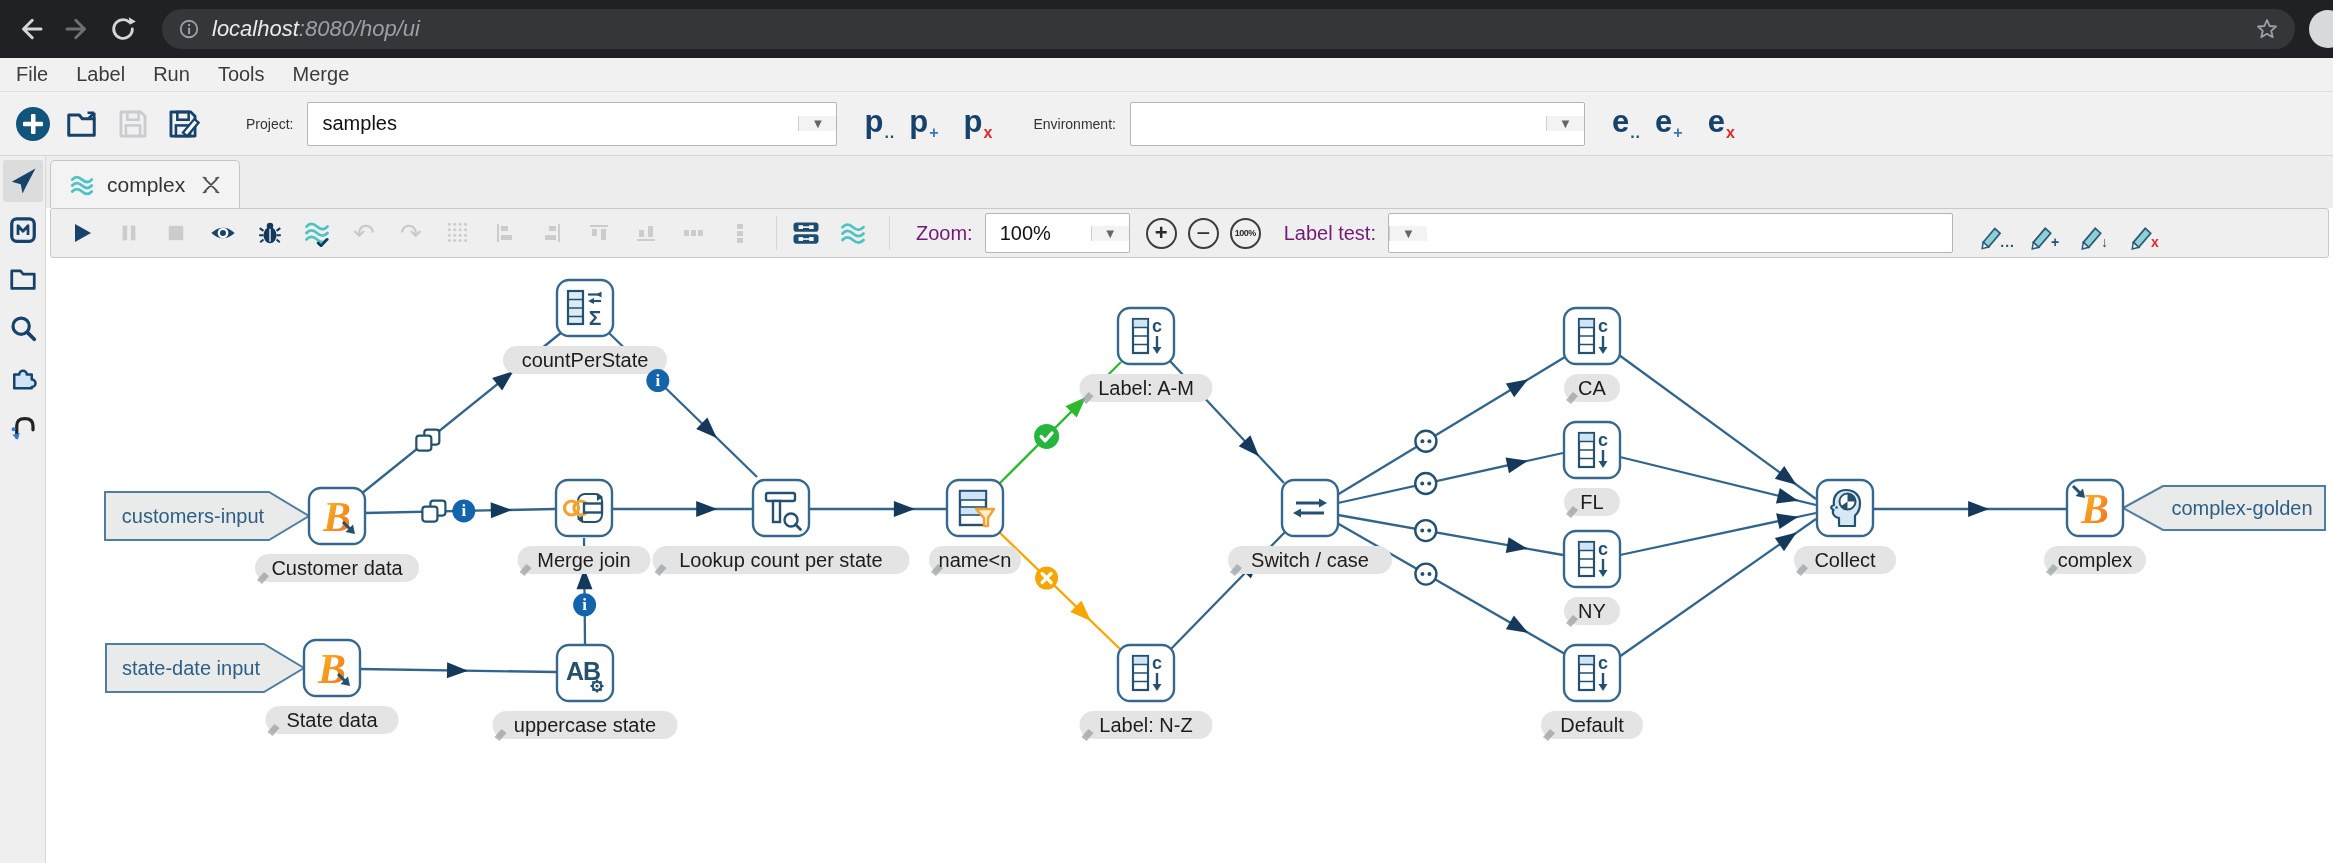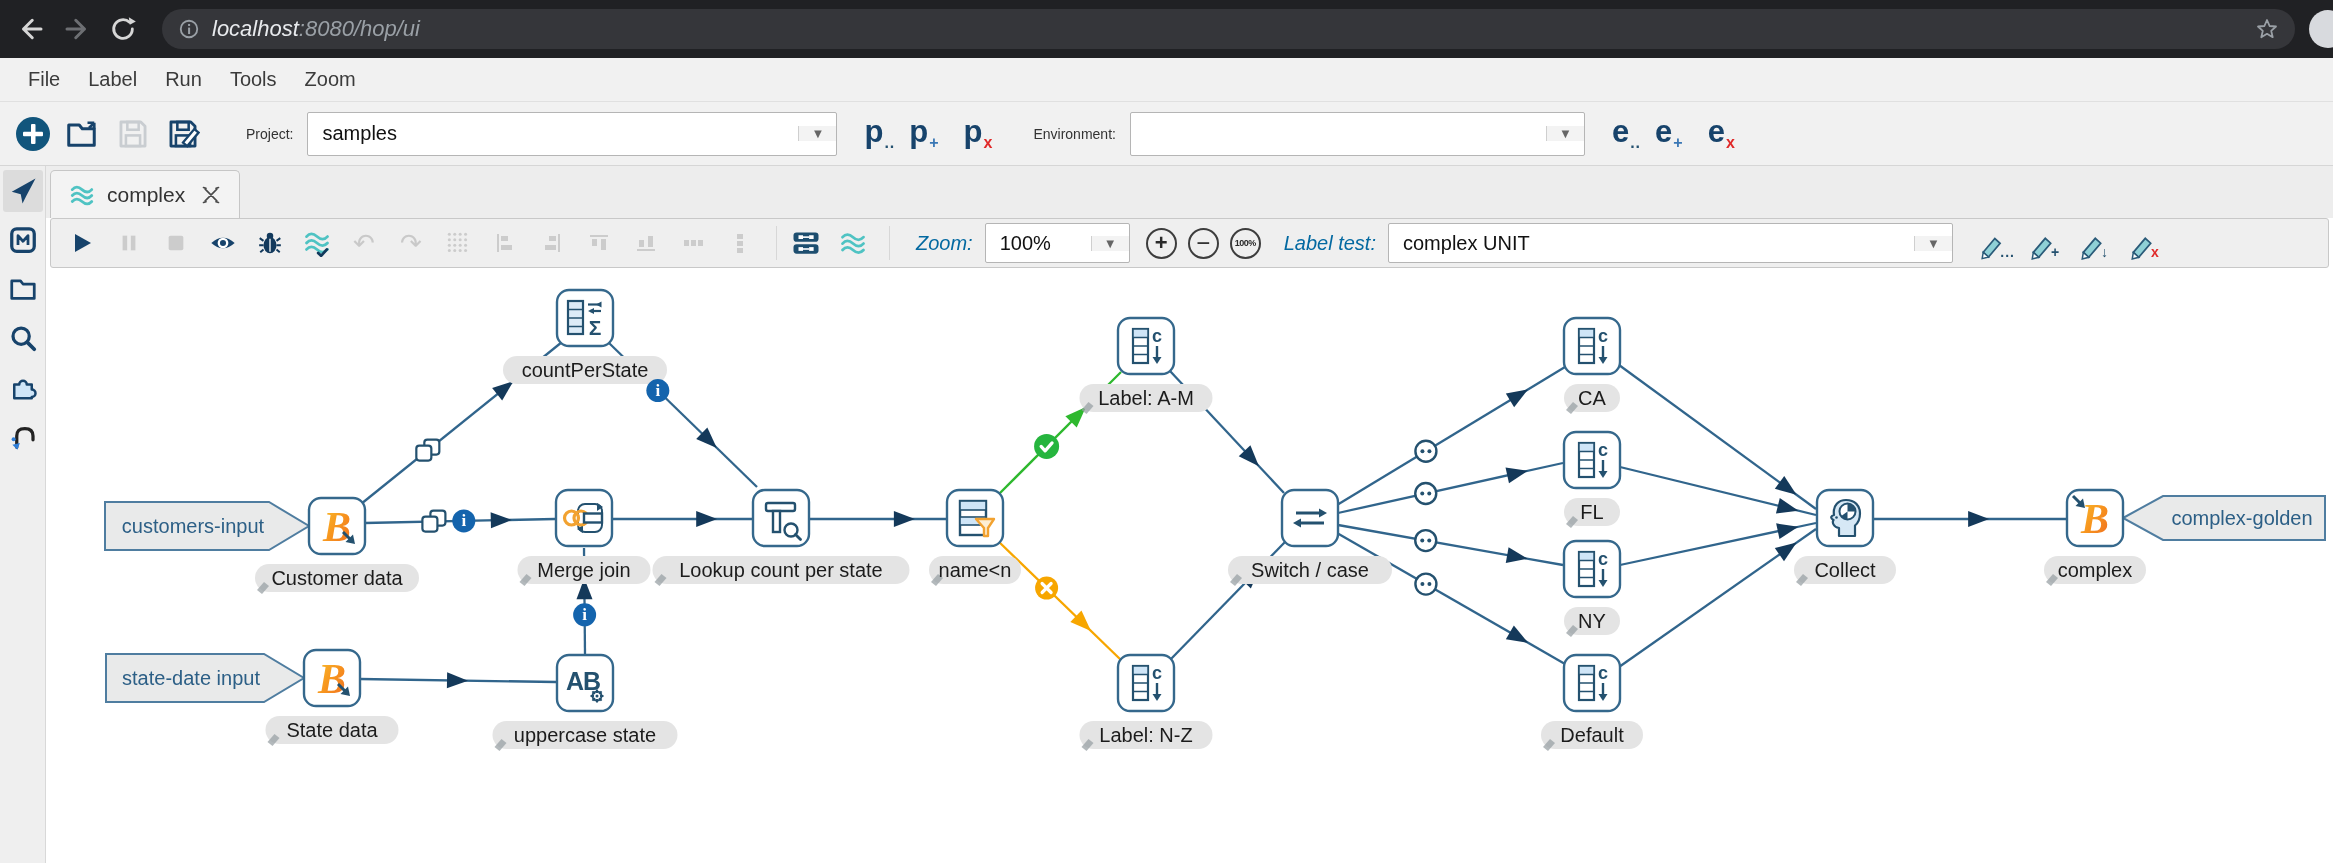--- a/index.html
+++ b/index.html
@@ -7,21 +7,21 @@
 
   
   .chrome { height:58px; background:#202124; display:flex; align-items:center; padding:0 14px; overflow:hidden; }
   .nav-btn { width:34px; height:34px; display:flex; align-items:center; justify-content:center; margin-right:12px; flex:0 0 auto; }
   .addr { flex:1; height:40px; background:#35363a; border-radius:20px; display:flex; align-items:center; padding:0 16px; margin-left:10px;font-style:italic; }
   .addr .url { font-size:22px; margin-left:12px; flex:1; white-space:nowrap; }
   .url-host { color:#e8eaed; } .url-rest { color:#9aa0a6; }
   .avatar { width:38px; height:38px; border-radius:50%; background:#d8dade; margin-right:-28px; margin-left:14px; flex:0 0 auto; }
 
   
-  .menubar { height:44px; background:#f1f1f1; display:flex; align-items:center; padding-left:28px; gap:28px; border-bottom:1px solid #e0e0e0; }
+  .menubar { height:34px; background:#f1f1f1; display:flex; align-items:center; padding-left:16px; gap:28px; border-bottom:1px solid #e0e0e0; }
   .menu-item { font-size:20px; color:#3b3b3b; }
 
   
   .toolbar1 { height:64px; background:#f1f1f1; display:flex; align-items:center; padding-left:12px; border-bottom:1px solid #d6d6d6; }
   .tb-ico { width:42px; height:42px; display:flex; align-items:center; justify-content:center; margin-right:8px; flex:0 0 auto; }
   .tb-label { font-size:14px; color:#333; margin:0 14px 0 34px; }
   .combo { background:#fff; border:1px solid #b5b5b5; border-radius:2px; height:44px; display:flex; align-items:center; }
   .combo .val { font-size:20px; color:#111; padding:0 14px; display:flex; align-items:center; flex:1; white-space:nowrap; }
   .combo .arrow { width:38px; border-left:1px solid #cfcfcf; background:#f3f3f3; display:flex; align-items:center; justify-content:center; color:#666; font-size:13px; }
   .combo.project { width:530px; } .combo.environment { width:455px; } .combo.unittest { width:565px; height:40px; }
@@ -43,21 +43,21 @@
   .tab { height:48px; background:#f3f3f3; border:1px solid #c6c6c6; border-bottom:none; border-radius:5px 5px 0 0; display:flex; align-items:center; padding:0 18px; gap:12px; }
   .tab-label { font-size:21px; color:#333; }
   .tab-close { font-size:19px; color:#555; margin-left:4px; }
 
   
   .ptoolbar { height:50px; background:#efefef; border:1px solid #c8c8c8; border-radius:3px; margin:0 4px; display:flex; align-items:center; padding-left:16px; }
   .pt-ico { width:30px; height:30px; display:flex; align-items:center; justify-content:center; margin-right:17px; flex:0 0 auto; }
   .pt-text { font-size:22px; line-height:1; }
   .dis { color:#c9c9c9; }
   .pt-sep { width:1px; height:34px; background:#d7d7d7; margin:0 14px 0 4px; flex:0 0 auto; }
-  .pt-label { font-size:20px; color:#0369a1; margin:0 12px; white-space:nowrap;font-style:italic; }
+  .pt-label { font-size:20px; color:#701a75; margin:0 12px; white-space:nowrap; }
   .combo.zoom { width:145px; height:40px; }
   .circ-btn { width:31px; height:31px; border:2px solid #3d3d3d; border-radius:50%; display:flex; align-items:center; justify-content:center; color:#2a2a2a; margin-right:11px; flex:0 0 auto; font-weight:700; }
   .circ-btn.plus { font-size:22px; } .circ-btn.minus { font-size:24px; font-weight:400; }
   .circ-btn.hund { font-size:9px; letter-spacing:-0.5px; }
   .pencil-btn { width:36px; height:34px; display:flex; align-items:flex-end; margin-right:14px; flex:0 0 auto; }
   .pencil-btn .sub { font-size:14px; font-weight:700; margin-left:-4px; }
 
   
   .canvas { flex:1; background:#fff; position:relative; overflow:hidden; }
   .canvas svg { display:block; }
@@ -94,21 +94,21 @@
       </svg>
   </div>
   <div class="avatar"></div>
 </div>
 
 <div class="menubar">
   <span class="menu-item">File</span>
   <span class="menu-item">Label</span>
   <span class="menu-item">Run</span>
   <span class="menu-item">Tools</span>
-  <span class="menu-item">Zoom</span>
+  <span class="menu-item">Merge</span>
 </div>
 
 <div class="toolbar1">
   <span class="tb-ico">
     <svg width="40" height="40" viewBox="0 0 40 40">
         <circle cx="20" cy="20" r="17" fill="#11557c"></circle>
         <rect x="18" y="10" width="4.5" height="20" rx="1" fill="#fff"></rect>
         <rect x="10" y="17.8" width="20" height="4.5" rx="1" fill="#fff"></rect>
       </svg>
   </span>
@@ -355,21 +355,20 @@
       <div class="combo zoom">
         <span class="val">100%</span>
         <span class="arrow">▼</span>
       </div>
       <div style="width:16px"></div>
       <span class="circ-btn plus">+</span>
       <span class="circ-btn minus">−</span>
       <span class="circ-btn hund">100%</span>
       <span class="pt-label">Label test:</span>
       <div class="combo unittest">
-        <span class="val">complex UNIT</span>
         <span class="arrow">▼</span>
       </div>
       <div style="width:26px"></div>
       <span class="pencil-btn">
           <svg width="26" height="26" viewBox="0 0 24 24">
             <path d="M4 17 L15 4 L20 8.5 L9 21.5 Z" fill="#8fd0d6" stroke="#2a5a78" stroke-width="1.6"></path>
             <path d="M4 17 L9 21.5 L3 23 Z" fill="#fff" stroke="#2a5a78" stroke-width="1.4"></path>
           </svg>
           <span class="sub sub-dots">...</span>
         </span>

